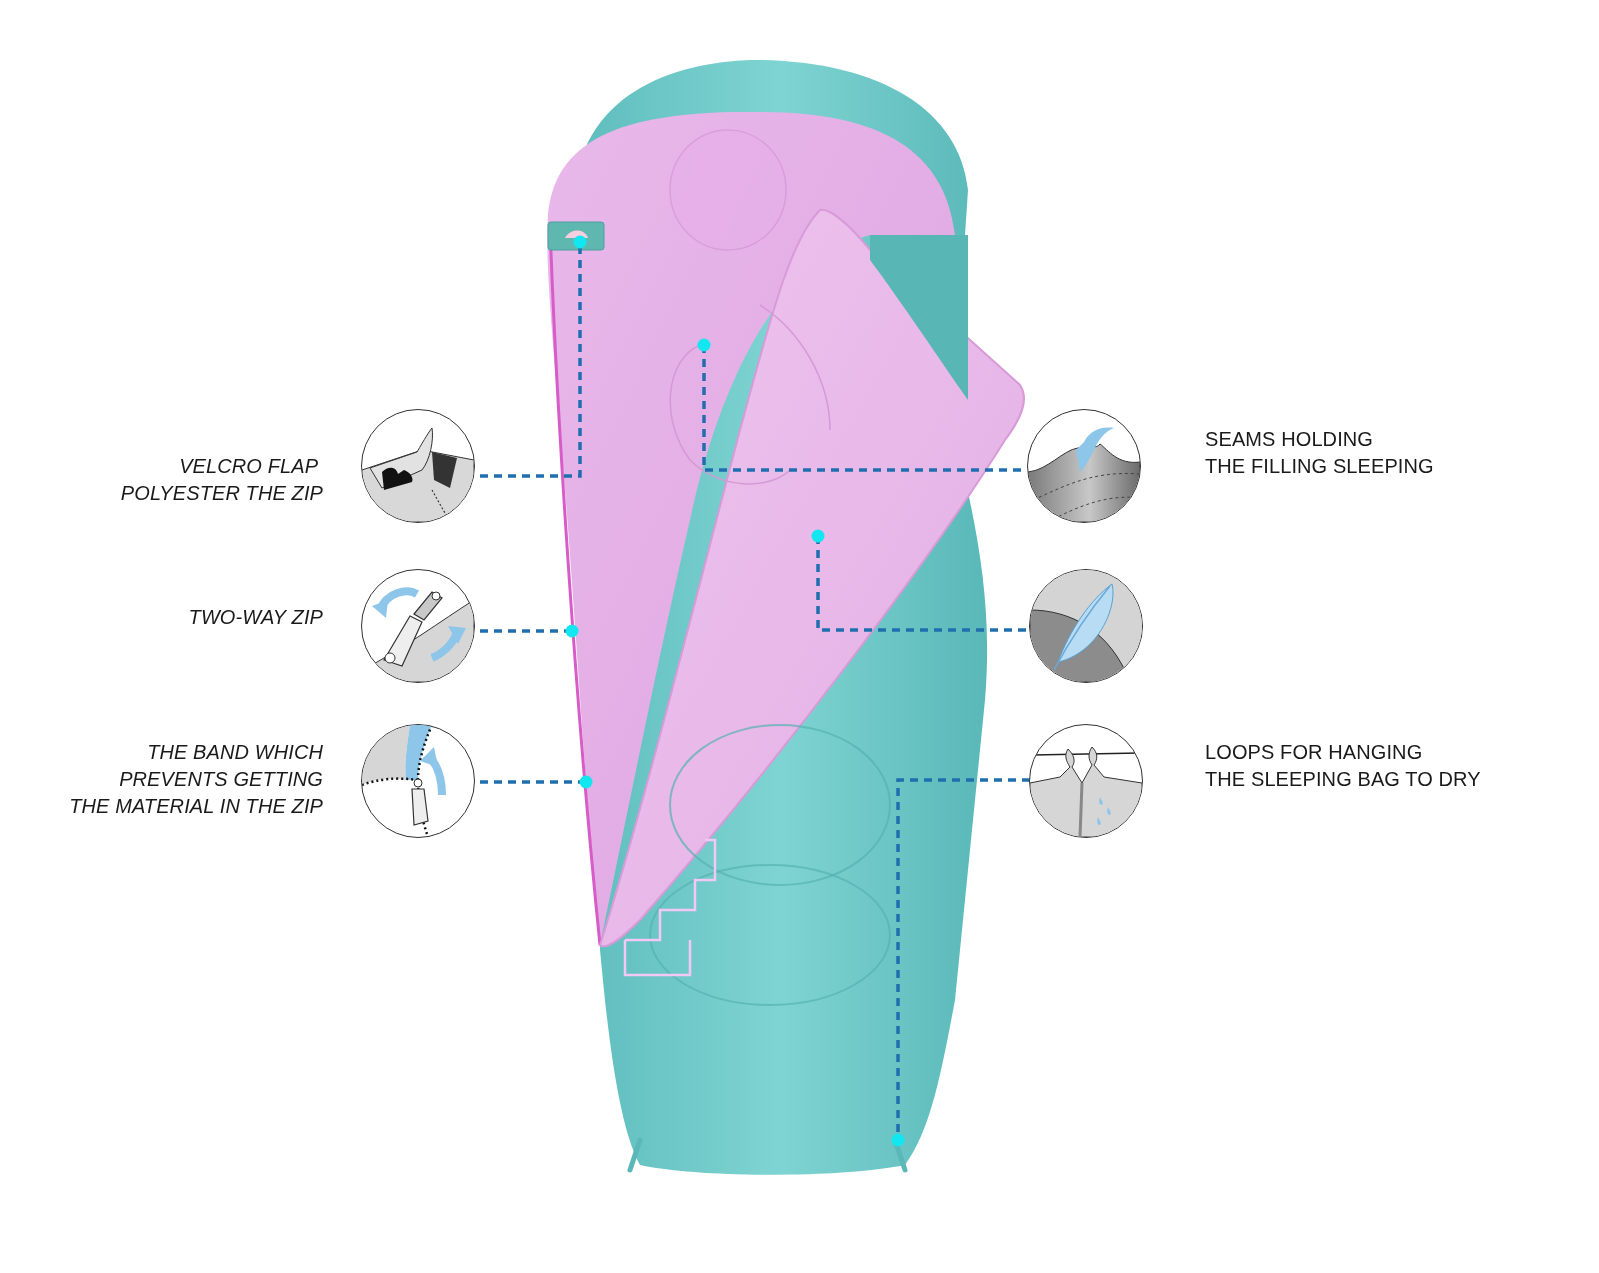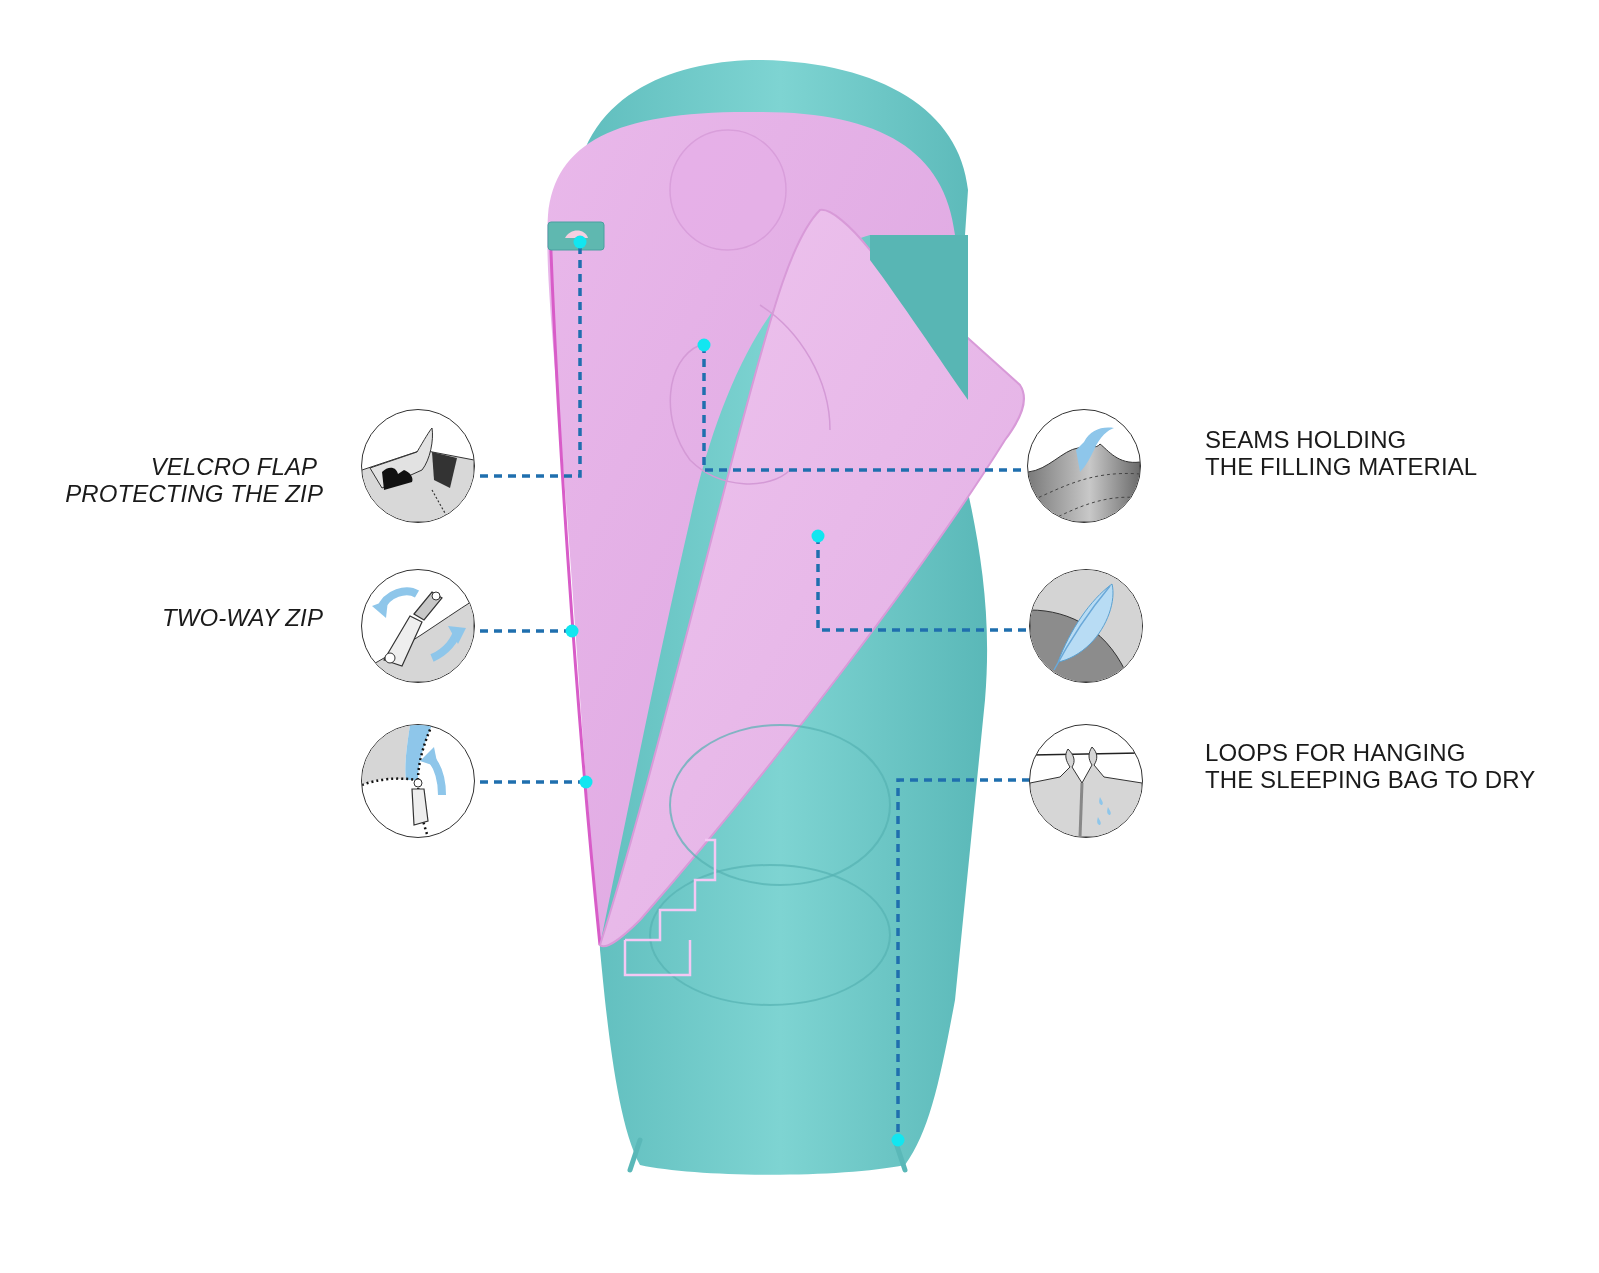--- a/index.html
+++ b/index.html
@@ -1,19 +1,19 @@
 <!DOCTYPE html>
 <html><head>
 <meta charset="utf-8">
 <style>
   html, body { margin: 0; padding: 0; background: #ffffff; }
   body { width: 1599px; height: 1273px; position: relative; overflow: hidden;
          font-family: "Liberation Sans", sans-serif; color: #1a1a1a; }
   .stage { position: absolute; left: 0; top: 0; width: 1599px; height: 1273px; }
-  .label { position: absolute; font-size: 24px; line-height: 27px; letter-spacing: 0.1px; }
+  .label { position: absolute; font-size: 20px; line-height: 27px; letter-spacing: 0.1px; }
   .label span { display: block; white-space: pre; }
   .label.left { text-align: right; font-style: italic; }
   .label.right { text-align: left; }
   .icon-circle { position: absolute; width: 112px; height: 112px; border-radius: 50%;
                  border: 1.5px solid #333; overflow: hidden; background: #fff; }
   .icon-circle svg { width: 100%; height: 100%; display: block; }
   svg.overlay { position: absolute; left: 0; top: 0; }
 </style>
 </head>
 <body>
@@ -79,29 +79,34 @@
       <circle cx="572" cy="631" r="6.5"></circle>
       <circle cx="586" cy="782" r="6.5"></circle>
       <circle cx="704" cy="345" r="6.5"></circle>
       <circle cx="818" cy="536" r="6.5"></circle>
       <circle cx="898" cy="1140" r="6.5"></circle>
     </g>
   </svg>
 
   <div class="label left" style="right:1276px; top:453px;">
     <span>VELCRO FLAP </span>
-    <span>PROTECTING THE ZIP</span>
+    <span>POLYESTER THE ZIP</span>
   </div>
   <div class="label left" style="right:1276px; top:604px;">
     <span>TWO-WAY ZIP</span>
   </div>
+  <div class="label left" style="right:1276px; top:739px;">
+    <span>THE BAND WHICH</span>
+    <span>PREVENTS GETTING</span>
+    <span>THE MATERIAL IN THE ZIP</span>
+  </div>
 
   <div class="label right" style="left:1205px; top:426px;">
     <span>SEAMS HOLDING</span>
-    <span>THE FILLING MATERIAL</span>
+    <span>THE FILLING SLEEPING</span>
   </div>
   <div class="label right" style="left:1205px; top:739px;">
     <span>LOOPS FOR HANGING</span>
     <span>THE SLEEPING BAG TO DRY</span>
   </div>
 
   <div class="icon-circle" style="left:361px; top:409px;">
     <svg viewBox="0 0 112 112">
       <path d="M0 60 L60 40 L112 50 L112 112 L0 112 Z" fill="#d8d8d8" stroke="#333" stroke-width="1"></path>
       <path d="M8 58 L55 42 C62 30 68 20 70 18 C72 30 68 50 60 60 L20 78 Z" fill="#e2e2e2" stroke="#333" stroke-width="1"></path>

